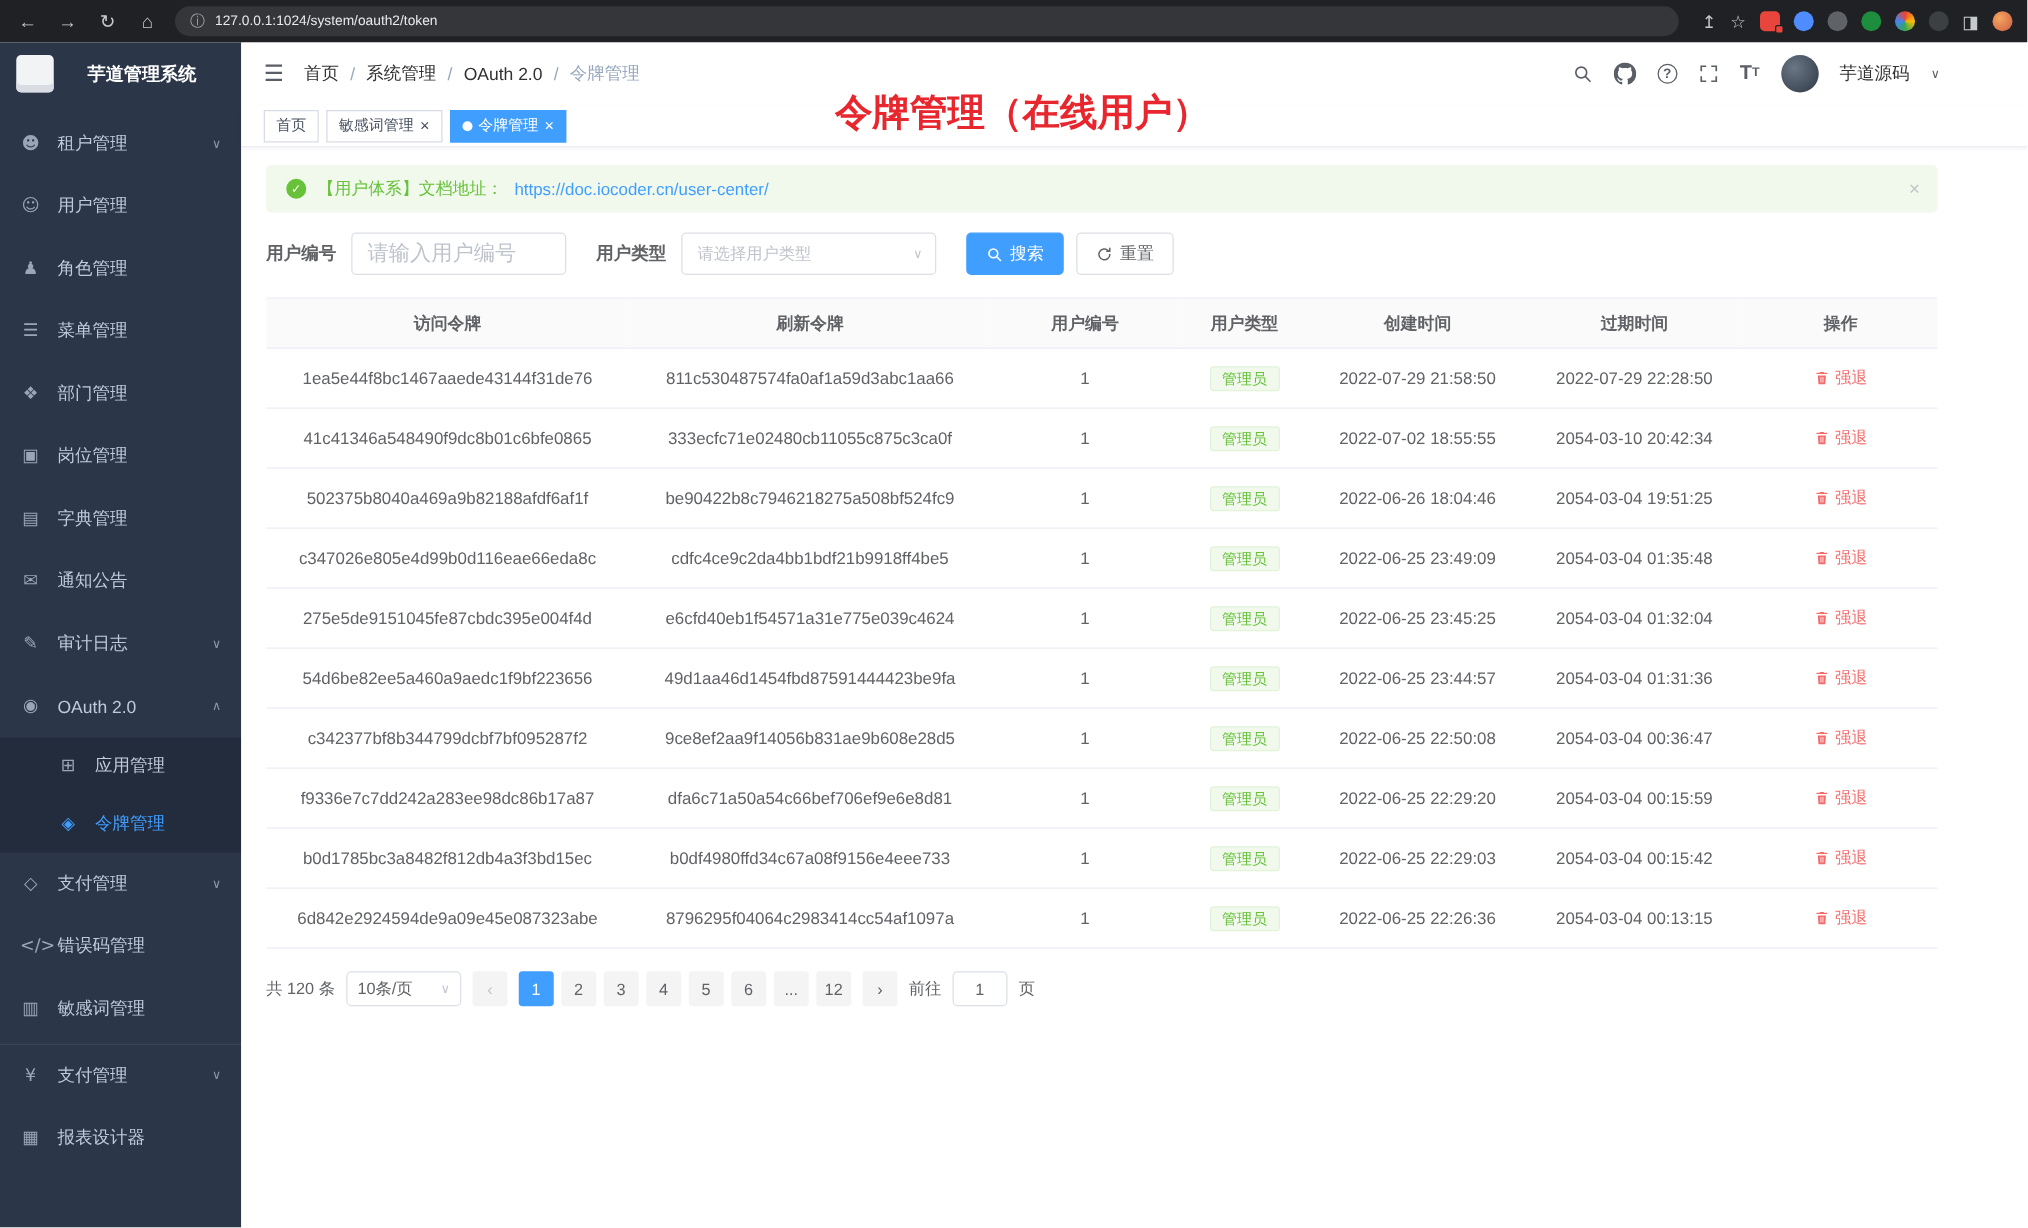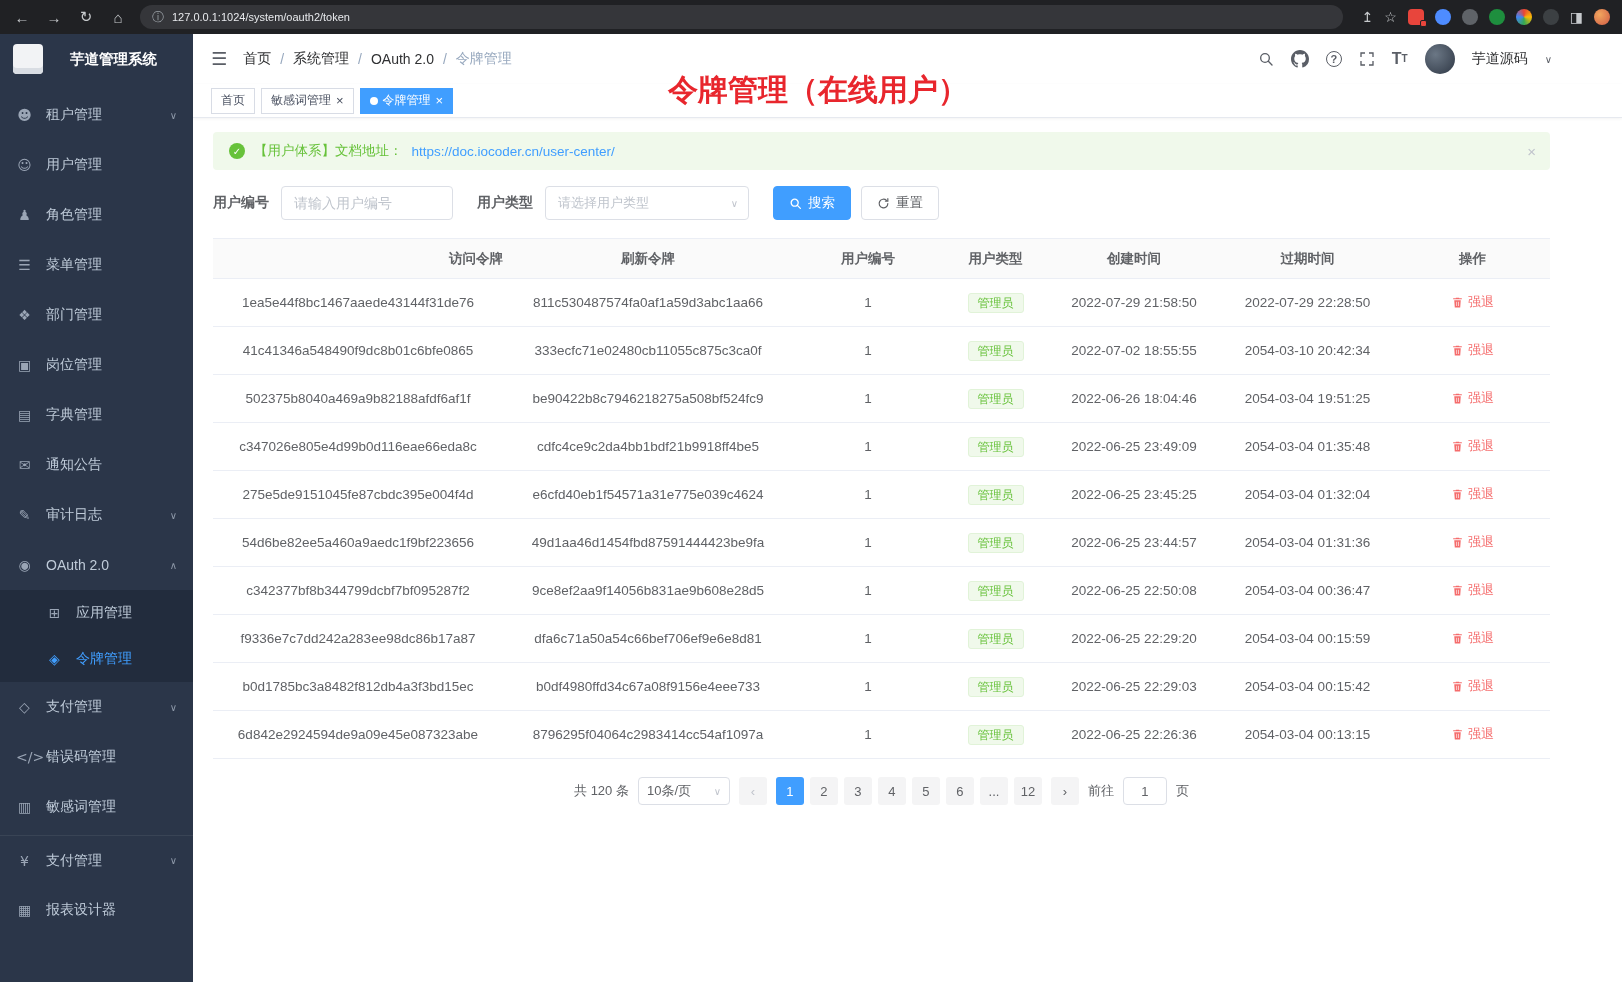--- a/index.html
+++ b/index.html
@@ -62,34 +62,34 @@
   
   .content{padding:14px 72px 0 20px;flex:1;min-width:0}
   .alert{background:#f0f9eb;border-radius:4px;height:38px;display:flex;align-items:center;gap:9px;padding:0 16px;color:#67c23a;font-size:13.5px;position:relative;margin-bottom:16px}
   .check{width:16px;height:16px;border-radius:50%;background:#67c23a;color:#fff;display:inline-flex;align-items:center;justify-content:center;font-size:10px;flex-shrink:0}
   .alert a{color:#409eff;text-decoration:none;cursor:pointer}
   .alert .aclose{position:absolute;right:14px;color:#c0c4cc;font-size:15px;cursor:pointer}
 
   .filters{display:flex;align-items:center;gap:10px;margin-bottom:18px}
   .flabel{font-weight:bold;color:#606266;font-size:14px;margin-right:2px}
   .fgroup{display:flex;align-items:center;gap:10px;margin-right:14px}
-  .finput{width:172px;height:34px;border:1px solid #dcdfe6;border-radius:4px;padding:0 12px;font-size:14px;color:#606266;outline:none;font-family:inherit}
+  .finput{width:172px;height:34px;border:1px solid #dcdfe6;border-radius:4px;padding:0 12px;font-size:17px;color:#606266;outline:none;font-family:inherit}
   .finput::placeholder{color:#bfc4cc}
   .fselect{width:204px;height:34px;border:1px solid #dcdfe6;border-radius:4px;padding:0 10px 0 12px;display:flex;align-items:center;justify-content:space-between;color:#bfc4cc;font-size:13px;cursor:pointer;background:#fff}
   .fselect .caret{color:#c0c4cc}
   .btn{height:34px;border-radius:4px;display:inline-flex;align-items:center;gap:6px;padding:0 15px;font-size:13.5px;cursor:pointer;border:1px solid #dcdfe6;background:#fff;color:#606266;font-family:inherit}
   .btn.primary{background:#409eff;border-color:#409eff;color:#fff}
 
   table{width:100%;border-collapse:collapse;table-layout:fixed}
   thead th{height:40px;background:#fafafa;border-top:1px solid #ebeef5;border-bottom:1px solid #ebeef5;color:#606266;font-size:13.5px;font-weight:bold;text-align:center}
   tbody td{height:48px;border-bottom:1px solid #ebeef5;text-align:center;font-size:13.5px;color:#606266;overflow:hidden;white-space:nowrap}
   .tag-success{display:inline-block;background:#f0f9eb;border:1px solid #e1f3d8;color:#67c23a;border-radius:3px;padding:3px 9px;font-size:12px;line-height:1}
   .action-btn{color:#f56c6c;display:inline-flex;align-items:center;gap:4px;cursor:pointer;font-size:13px}
 
-  .pager{display:flex;align-items:center;justify-content:center;gap:9px;margin-top:18px;font-size:13px;color:#606266}
+  .pager{display:flex;align-items:center;justify-content:flex-start;gap:9px;margin-top:18px;font-size:13px;color:#606266}
   .psize{width:92px;height:28px;border:1px solid #dcdfe6;border-radius:4px;display:flex;align-items:center;justify-content:space-between;padding:0 8px;cursor:pointer;background:#fff}
   .psize .caret{color:#c0c4cc}
   .pbtn,.pnum{min-width:28px;height:28px;background:#f4f4f5;border-radius:3px;display:inline-flex;align-items:center;justify-content:center;cursor:pointer;color:#606266;padding:0 4px}
   .pbtn{color:#c0c4cc}
   .pnum.active{background:#409eff;color:#fff}
   .page-list{display:flex;align-items:center;gap:6px}
   .goto-input{width:44px;height:28px;border:1px solid #dcdfe6;border-radius:4px;text-align:center;font-size:13px;color:#606266;outline:none;font-family:inherit}
 
   .annotation{position:absolute;top:70px;left:668px;font-size:30px;font-weight:bold;color:#e8262d;z-index:60;pointer-events:none;white-space:nowrap}
 </style>
@@ -295,21 +295,21 @@
               <path d="M20 12a8 8 0 1 1-2.4-5.7"></path>
               <path d="M20 3v4.5h-4.5"></path>
             </svg>
           <span>重置</span>
         </button>
       </div>
 
       <table>
         <thead>
             <tr>
-              <th style="width: 290px; text-align: right;">访问令牌</th>
+              <th style="width: 290px;">访问令牌</th>
               <th style="width: 290px; font-family: Liberation Mono, monospace;">刷新令牌</th>
               <th style="width: 150px;">用户编号</th>
               <th style="width: 105px;">用户类型</th>
               <th style="width: 172px;">创建时间</th>
               <th style="width: 175px;">过期时间</th>
               <th style="width: 155px;">操作</th>
             </tr>
           </thead>
         <tbody>
             <tr>

